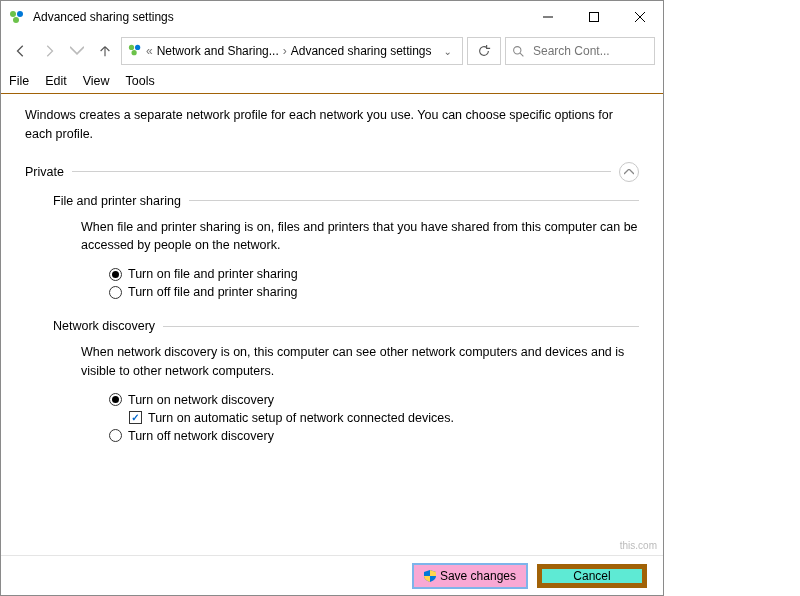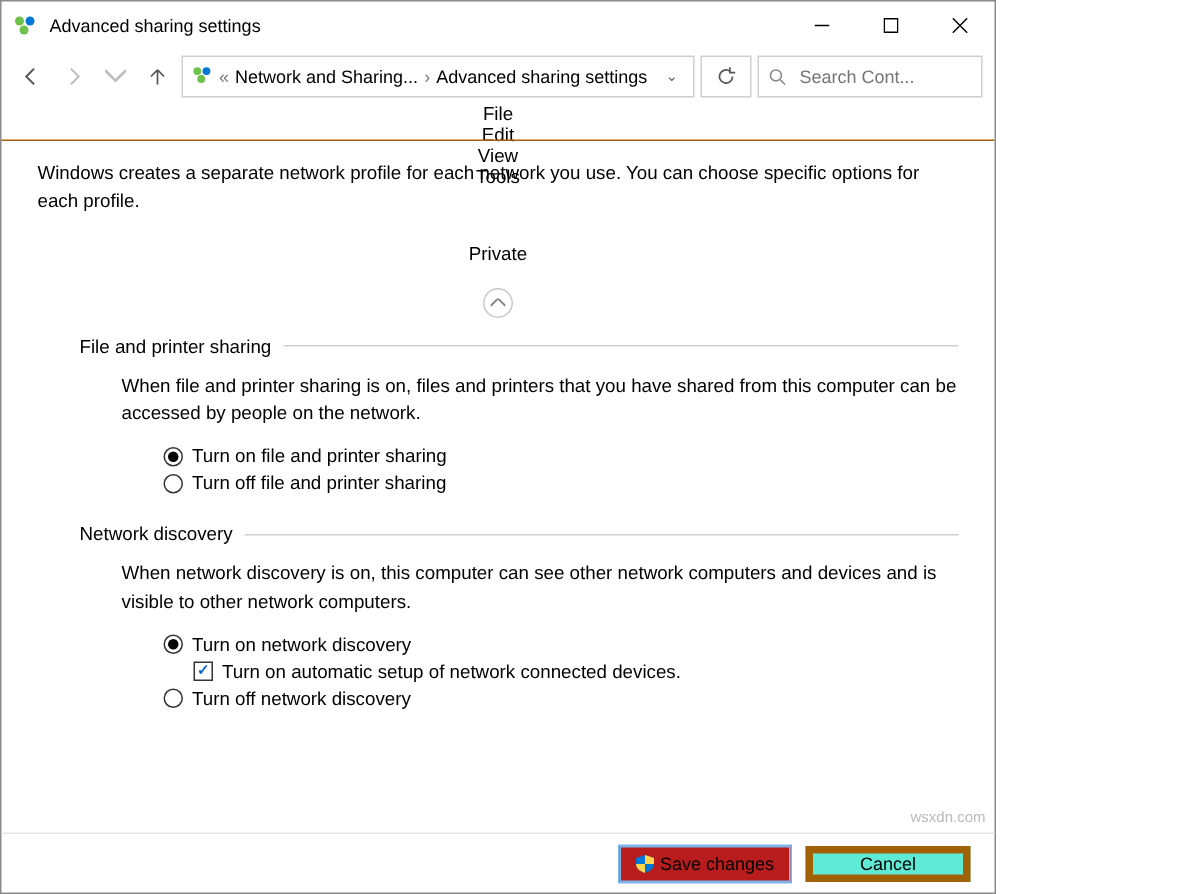--- a/index.html
+++ b/index.html
@@ -22,53 +22,53 @@
   .addrbox { flex: 1; height: 28px; border: 1px solid #cfcfcf; display: flex; align-items: center; padding: 0 6px; gap: 4px; font-size: 12px; }
   .addrbox .sep { color: #777; }
   .addrbox .crumb { color: #000; text-align: center; }
   .addrbox .spacer { flex: 1; }
   .addrbox .dd { color: #666; font-size: 10px; padding: 0 4px; }
   .refreshbtn { width: 34px; height: 28px; border: 1px solid #cfcfcf; display: flex; align-items: center; justify-content: center; }
   .searchbox { width: 150px; height: 28px; border: 1px solid #cfcfcf; display: flex; align-items: center; padding: 4px 6px; gap: 6px; color: #888; font-size: 12px; }
   .searchbox input { border: none; outline: none; flex: 1; font-size: 12px; color: #888; width: 90px; }
 
   
-  .menubar { height: 24px; display: flex; align-items: center; padding: 0 8px; gap: 0; font-size: 12.5px; flex-direction: column; }
+  .menubar { height: 24px; display: flex; align-items: center; padding: 0 8px; gap: 16px; font-size: 12.5px; }
   .menubar span { cursor: default; }
 
   
   .contentwrap { flex: 1; display: flex; overflow: hidden; position: relative; border-top: 1px solid #a16207; }
   .content { flex: 1; overflow-y: scroll; padding: 12px 24px 12px 24px; }
   .content::-webkit-scrollbar { width: 17px; }
   .content::-webkit-scrollbar-track { background: #f0f0f0; }
   .content::-webkit-scrollbar-thumb { background: #c1c1c1; }
 
   .introtext { margin-bottom: 18px; line-height: 1.5; }
 
-  .section-head { display: flex; align-items: center; margin-bottom: 12px; gap: 8px; flex-direction: column; }
+  .section-head { display: flex; align-items: center; margin-bottom: 12px; gap: 8px; }
   .section-head .label { font-size: 12.5px; }
   .section-head .line { flex: 1; height: 1px; background: #d0d0d0; }
   .collapsebtn { width: 20px; height: 20px; border: 1px solid #c8c8c8; border-radius: 50%; display: flex; align-items: center; justify-content: center; font-size: 10px; color: #777; }
 
   .subsection { margin-left: 28px; margin-bottom: 20px; }
   .sub-head { display: flex; align-items: center; gap: 8px; margin-bottom: 10px; }
   .sub-head .line { flex: 1; height: 1px; background: #d0d0d0; }
   .subdesc { margin-left: 28px; margin-bottom: 12px; line-height: 1.5; }
   .options { margin-left: 56px; }
   .radio-row { display: flex; align-items: center; gap: 6px; margin-bottom: 4px; }
   .check-row { display: flex; align-items: center; gap: 6px; margin-left: 20px; margin-bottom: 4px; }
   .radio, .check { width: 13px; height: 13px; border: 1px solid #333; display: inline-flex; align-items: center; justify-content: center; flex-shrink: 0; }
   .radio { border-radius: 50%; }
   .radio.sel::after { content: ""; width: 7px; height: 7px; background: #000; border-radius: 50%; }
   .check.sel::after { content: "✓"; font-size: 10px; line-height: 1; color: #0066cc; font-weight: bold; }
 
   
   .footer { height: 40px; border-top: 1px solid #e5e5e5; display: flex; justify-content: flex-end; align-items: center; padding: 0 16px; gap: 10px; }
   .btn { min-width: 110px; height: 24px; border: 5px solid #a16207; background: #5eead4; display: inline-flex; align-items: center; justify-content: center; font-size: 12px; padding: 0 10px; gap: 4px; }
-  .btn.highlight { border: 1px solid #7eb4ea; background: #b91c1c; box-shadow: 0 0 0 1px #7eb4ea; }
+  .btn.highlight { border: 1px solid #7eb4ea; background: #f9a8d4; box-shadow: 0 0 0 1px #7eb4ea; }
   .shield { width: 12px; height: 12px; }
 
   .watermark { position: absolute; right: 6px; bottom: 44px; font-size: 10px; color: #bbb; }
 </style>
 </head>
 <body>
 
 <div class="window">
 
   <div class="titlebar">
@@ -222,14 +222,14 @@
           <path d="M6 0 L12 2 L12 6 L6 6 Z" fill="#ffd54f"></path>
           <path d="M0 6 L6 6 L6 12 C3 11 0 9 0 6 Z" fill="#ffd54f"></path>
         </svg>
       <span>Save changes</span>
     </div>
     <div class="btn">
       <span>Cancel</span>
     </div>
   </div>
 
-  <div class="watermark">wsxdn.com</div>
+  <div class="watermark">this.com</div>
 </div>
 
 </body></html>

